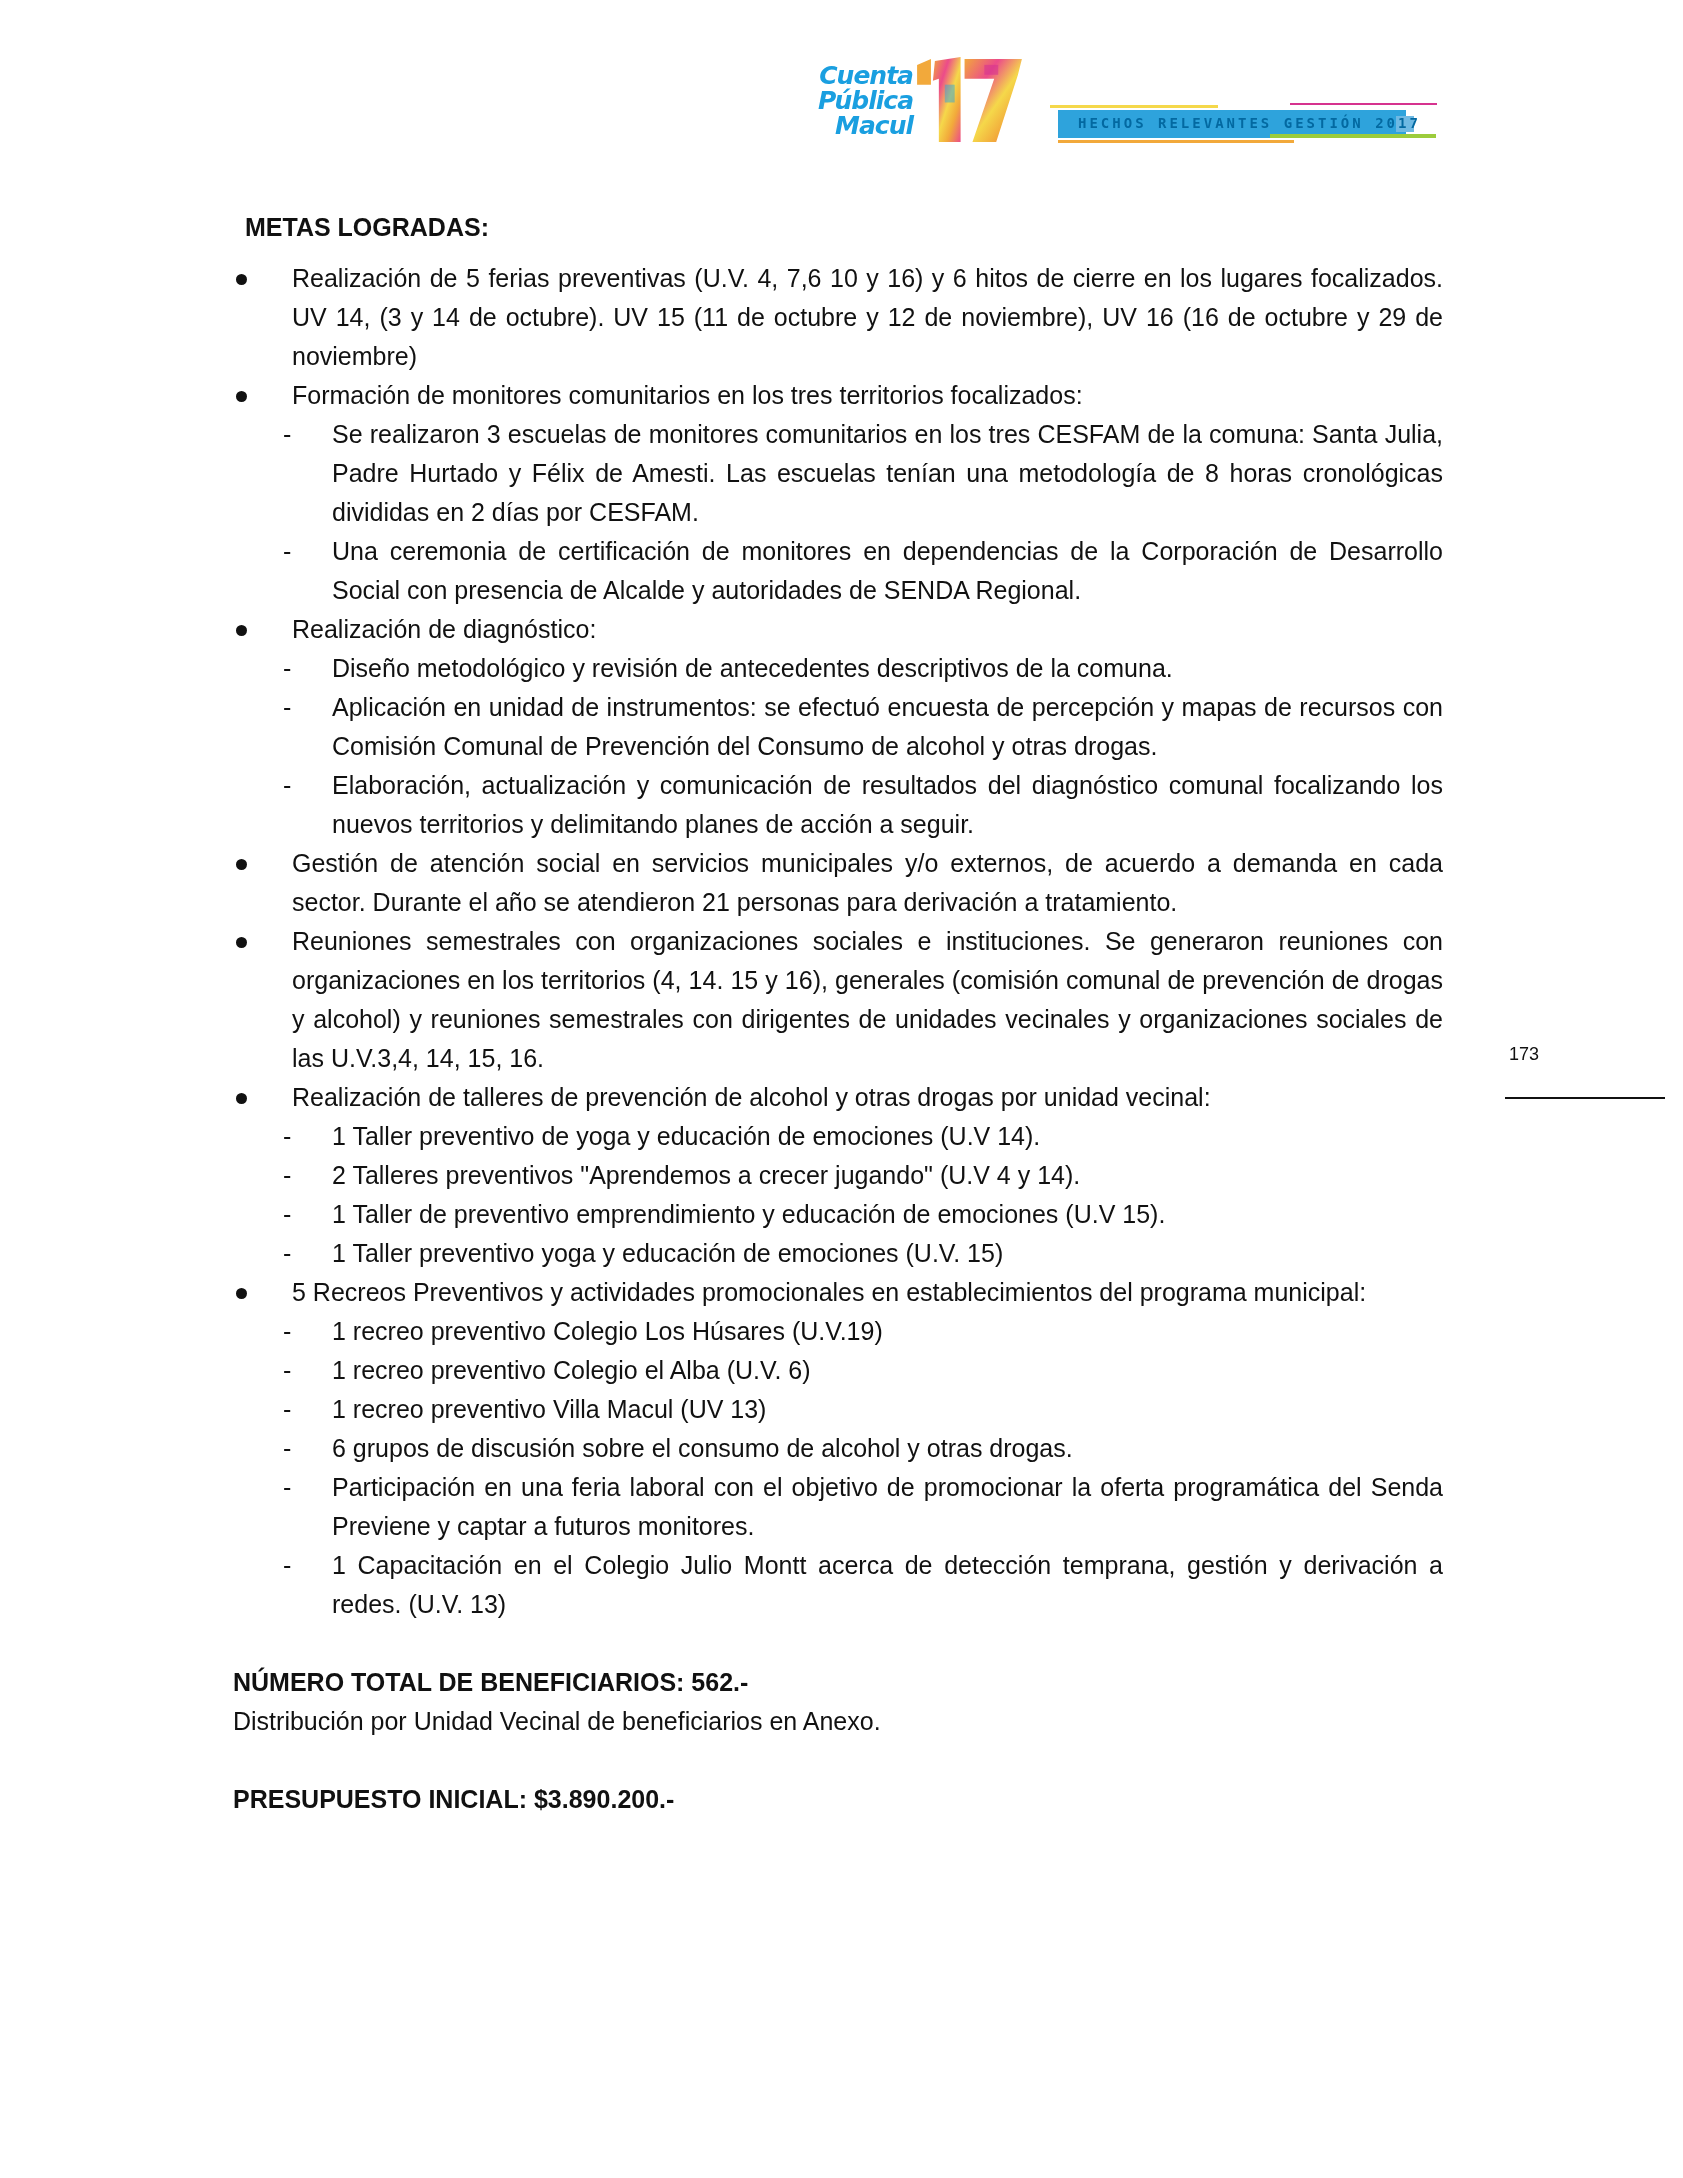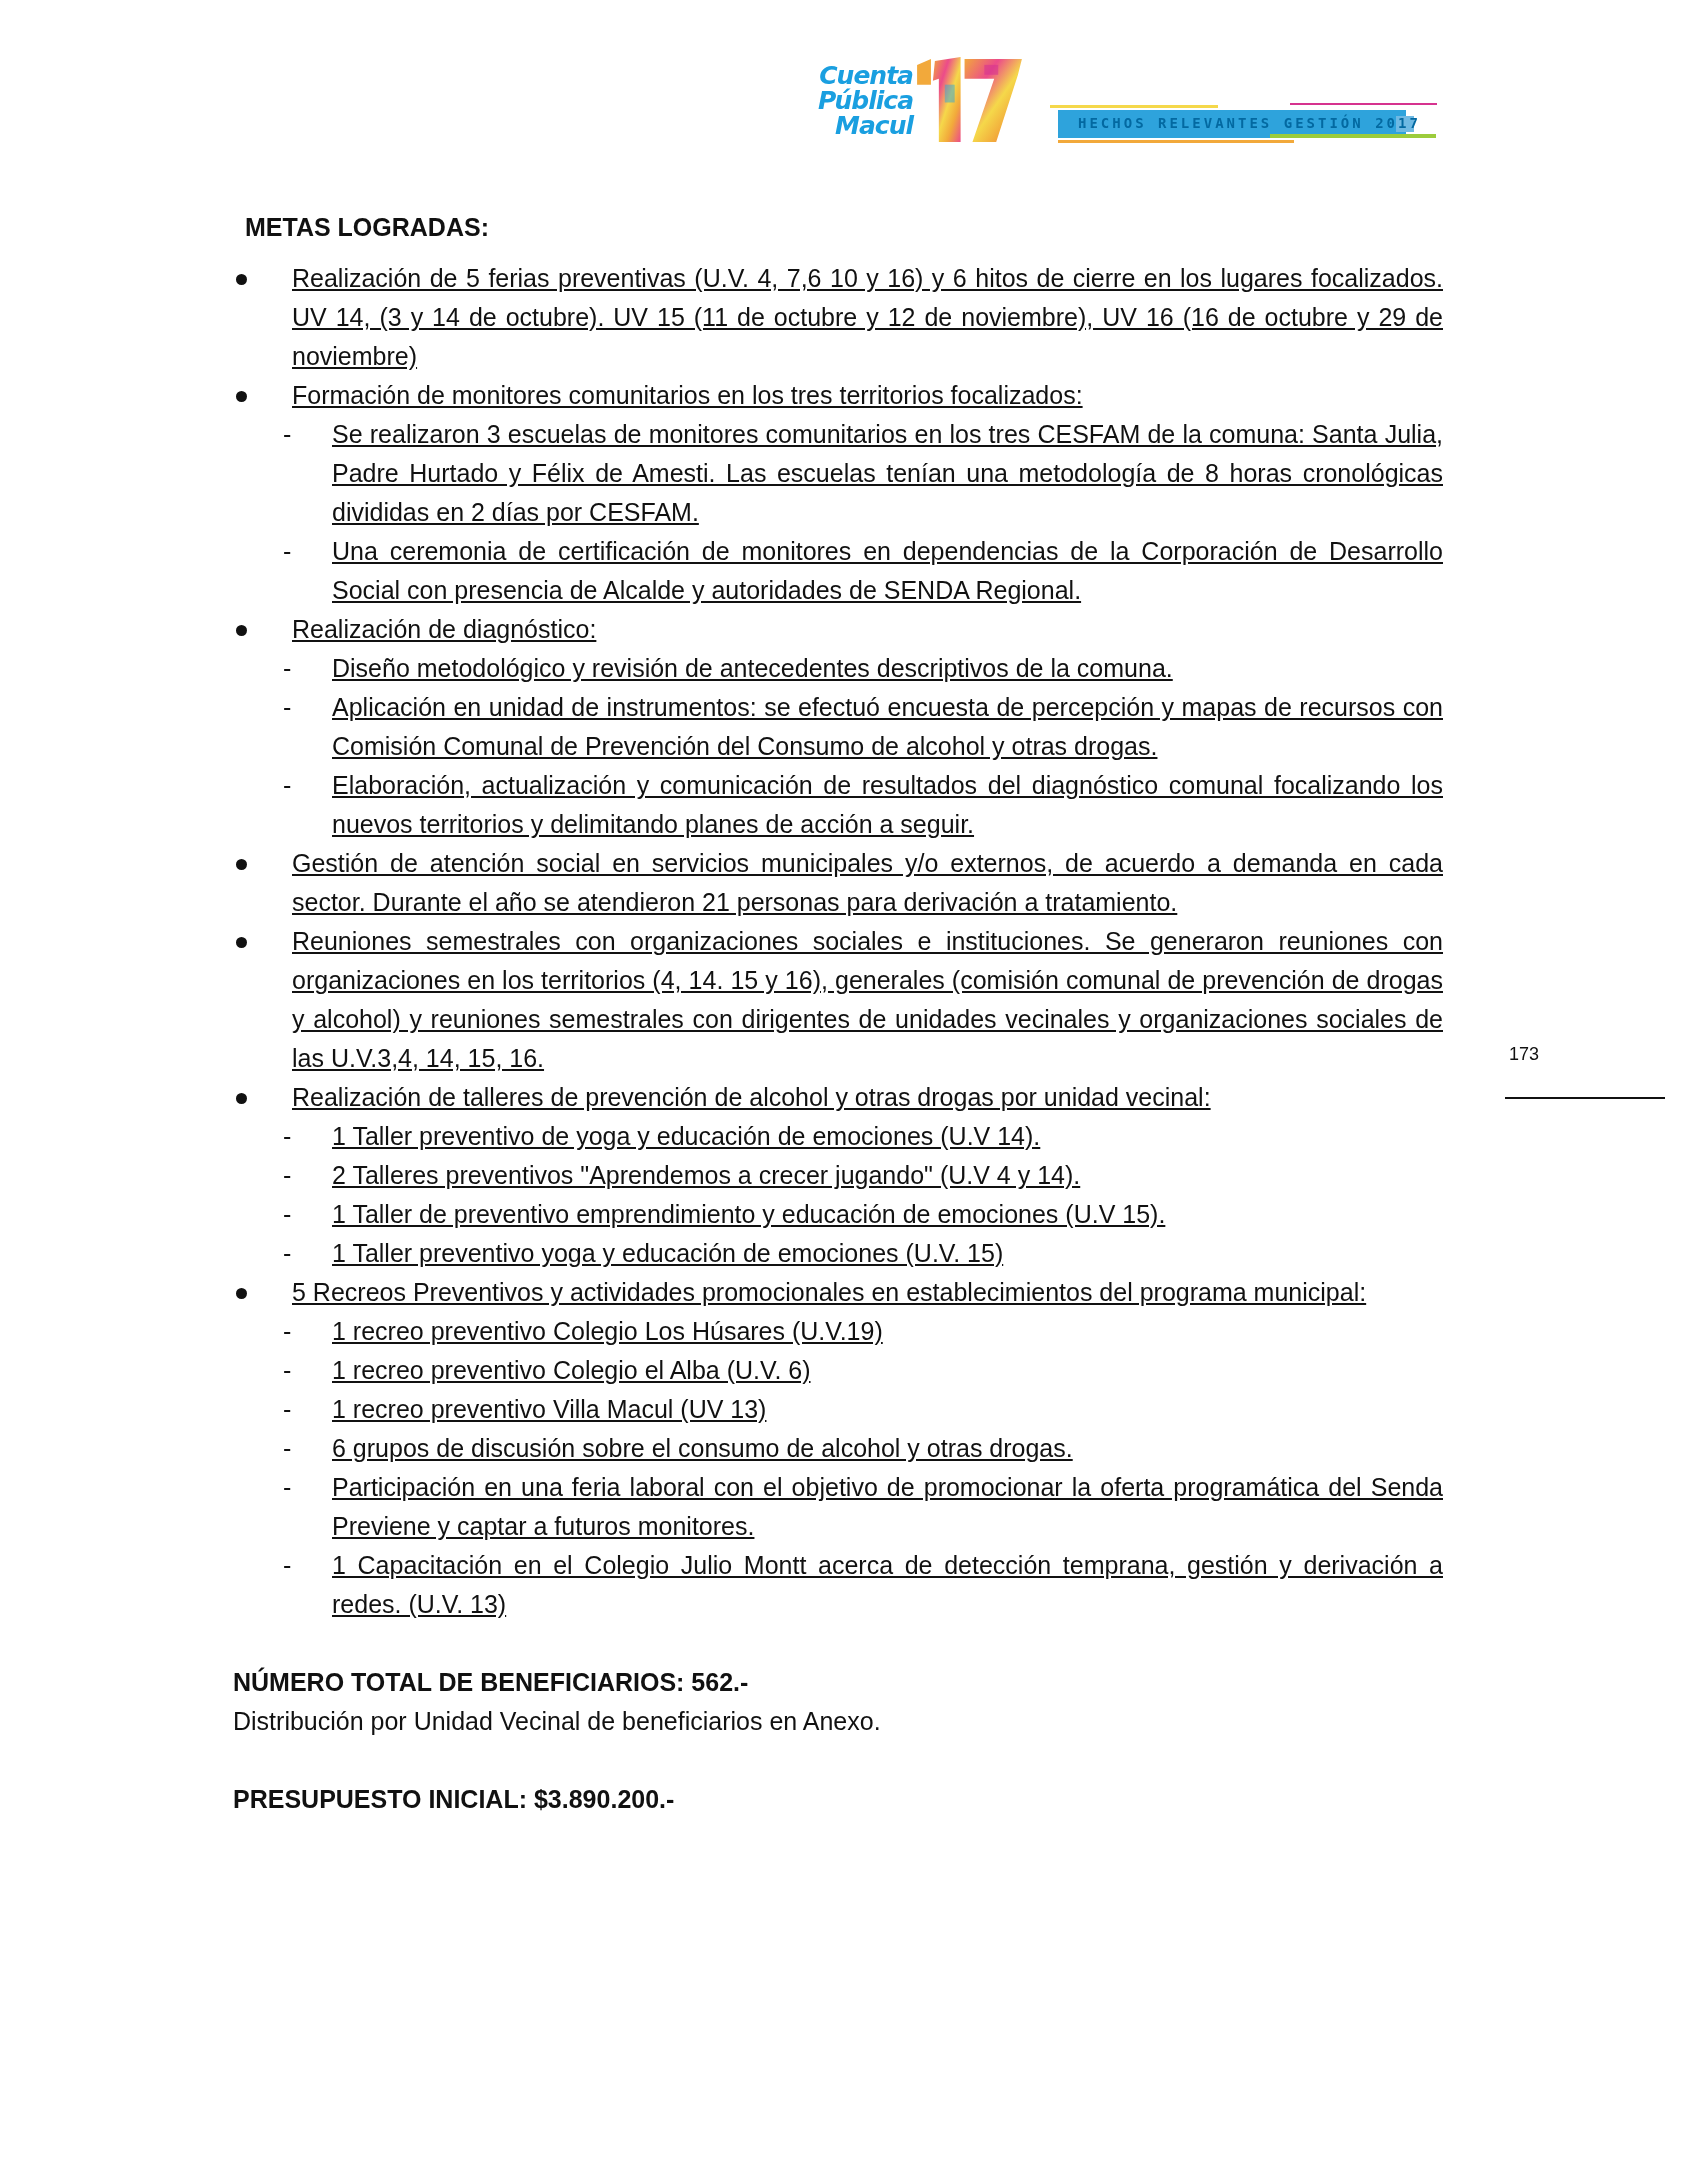--- a/index.html
+++ b/index.html
@@ -15,21 +15,21 @@
   .banner { position: absolute; left: 1042px; top: 102px; width: 396px; height: 44px; }
   .banner .bar { position: absolute; }
   .banner-text { position: absolute; left: 36px; top: 10px; height: 22px; line-height: 22px;
                  color: #0369a1; font-family: "DejaVu Sans Mono", monospace; font-weight: bold;
                  font-size: 14px; letter-spacing: 3px; white-space: nowrap; }
 
   
   .content { position: absolute; left: 233px; top: 196px; width: 1210px;
              font-family: "Liberation Sans", sans-serif; font-size: 25px; line-height: 39px; }
   .heading { font-weight: bold; margin: 12px; }
-  ul.bullets { list-style: none; margin: 0; padding: 0; text-decoration: underline; }
+  ul.bullets { list-style: none; margin: 0; padding: 0; }
   ul.bullets > li { position: relative; padding-left: 59px; text-align: justify; }
   .bullet-dot { position: absolute; left: 3px; top: 15px; width: 11px; height: 11px; border-radius: 50%; background: #111; }
   ul.dashes { list-style: none; margin: 0; padding: 0; margin-left: -59px; }
   ul.dashes > li { position: relative; padding-left: 99px; text-align: justify; }
   .dash-mark { position: absolute; left: 50px; top: 0; }
   .spacer { height: 39px; }
   .bold { font-weight: bold; }
 
   
   .page-num { position: absolute; left: 1509px; top: 1024px; font-size: 18px; font-family: "Liberation Sans", sans-serif; margin-top: 20px; }

